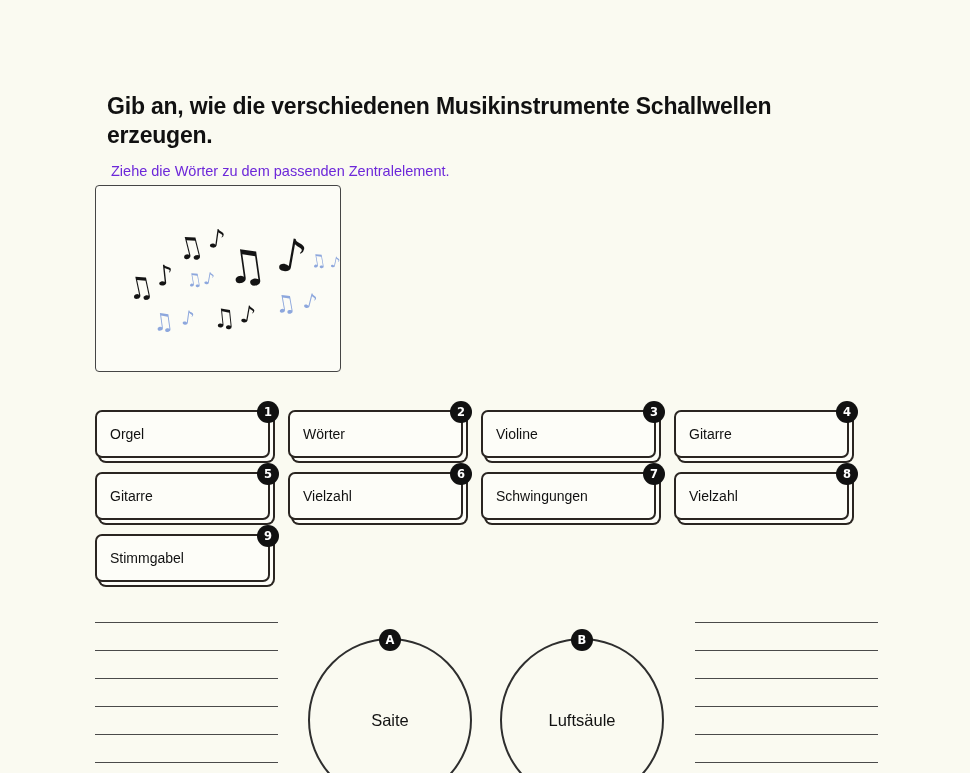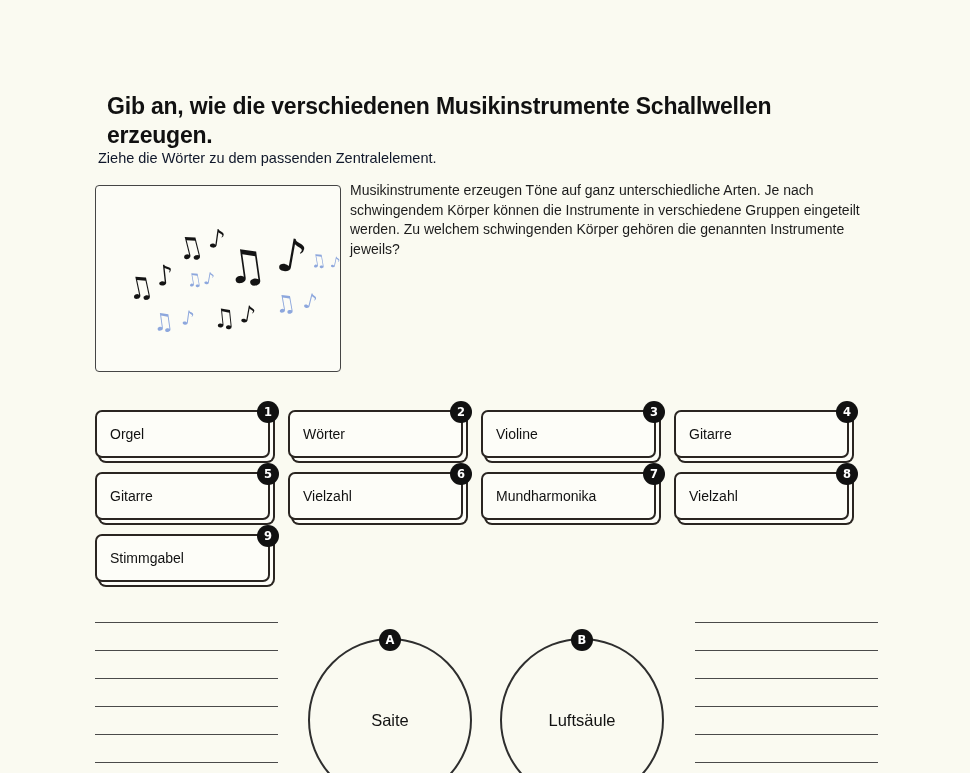--- a/index.html
+++ b/index.html
@@ -25,23 +25,23 @@
     line-height: 29px;
     font-weight: 700;
     color: #111;
     letter-spacing: -0.2px;
   }
 
   .subtitle {
     position: absolute;
     left: 95px;
     top: 147px;
-    margin: 3px;
+    margin: 16px;
     font-size: 14.5px;
-    color: #0f172a;
+    color: #6d28d9;
   }
 
   
   .intro-image {
     position: absolute;
     left: 95px;
     top: 185px;
     width: 246px;
     height: 187px;
     box-sizing: border-box;
@@ -173,21 +173,20 @@
       <span class="note black" style="left: 44px; top: 102px; font-size: 30px; --r: -12deg;">♫</span>
       <span class="note blue" style="left: 189px; top: 118px; font-size: 24px; --r: -10deg;">♫</span>
       <span class="note blue" style="left: 214px; top: 116px; font-size: 21px; --r: 14deg;">♪</span>
       <span class="note blue" style="left: 67px; top: 136px; font-size: 24px; --r: -8deg;">♫</span>
       <span class="note blue" style="left: 92px; top: 132px; font-size: 20px; --r: 8deg;">♪</span>
       <span class="note black" style="left: 128px; top: 132px; font-size: 26px; --r: -6deg;">♫</span>
       <span class="note black" style="left: 152px; top: 129px; font-size: 24px; --r: 10deg;">♪</span>
     </div>
 
   <div class="intro-text">
-    <p>Musikinstrumente erzeugen Töne auf ganz unterschiedliche Arten. Je nach schwingendem Körper können die Instrumente in verschiedene Gruppen eingeteilt werden. Zu welchem schwingenden Körper gehören die genannten Instrumente jeweils?</p>
   </div>
 
   <div class="word-grid" id="word-grid">
       <div class="word-box">
       <span class="badge chip-badge">1</span>
       <span class="word-label">Orgel</span>
     </div>
       <div class="word-box">
       <span class="badge chip-badge">2</span>
       <span class="word-label">Wörter</span>
@@ -203,21 +202,21 @@
       <div class="word-box">
       <span class="badge chip-badge">5</span>
       <span class="word-label">Gitarre</span>
     </div>
       <div class="word-box">
       <span class="badge chip-badge">6</span>
       <span class="word-label">Vielzahl</span>
     </div>
       <div class="word-box">
       <span class="badge chip-badge">7</span>
-      <span class="word-label">Mundharmonika</span>
+      <span class="word-label">Schwingungen</span>
     </div>
       <div class="word-box">
       <span class="badge chip-badge">8</span>
       <span class="word-label">Vielzahl</span>
     </div>
       <div class="word-box">
       <span class="badge chip-badge">9</span>
       <span class="word-label">Stimmgabel</span>
     </div>
     </div>

